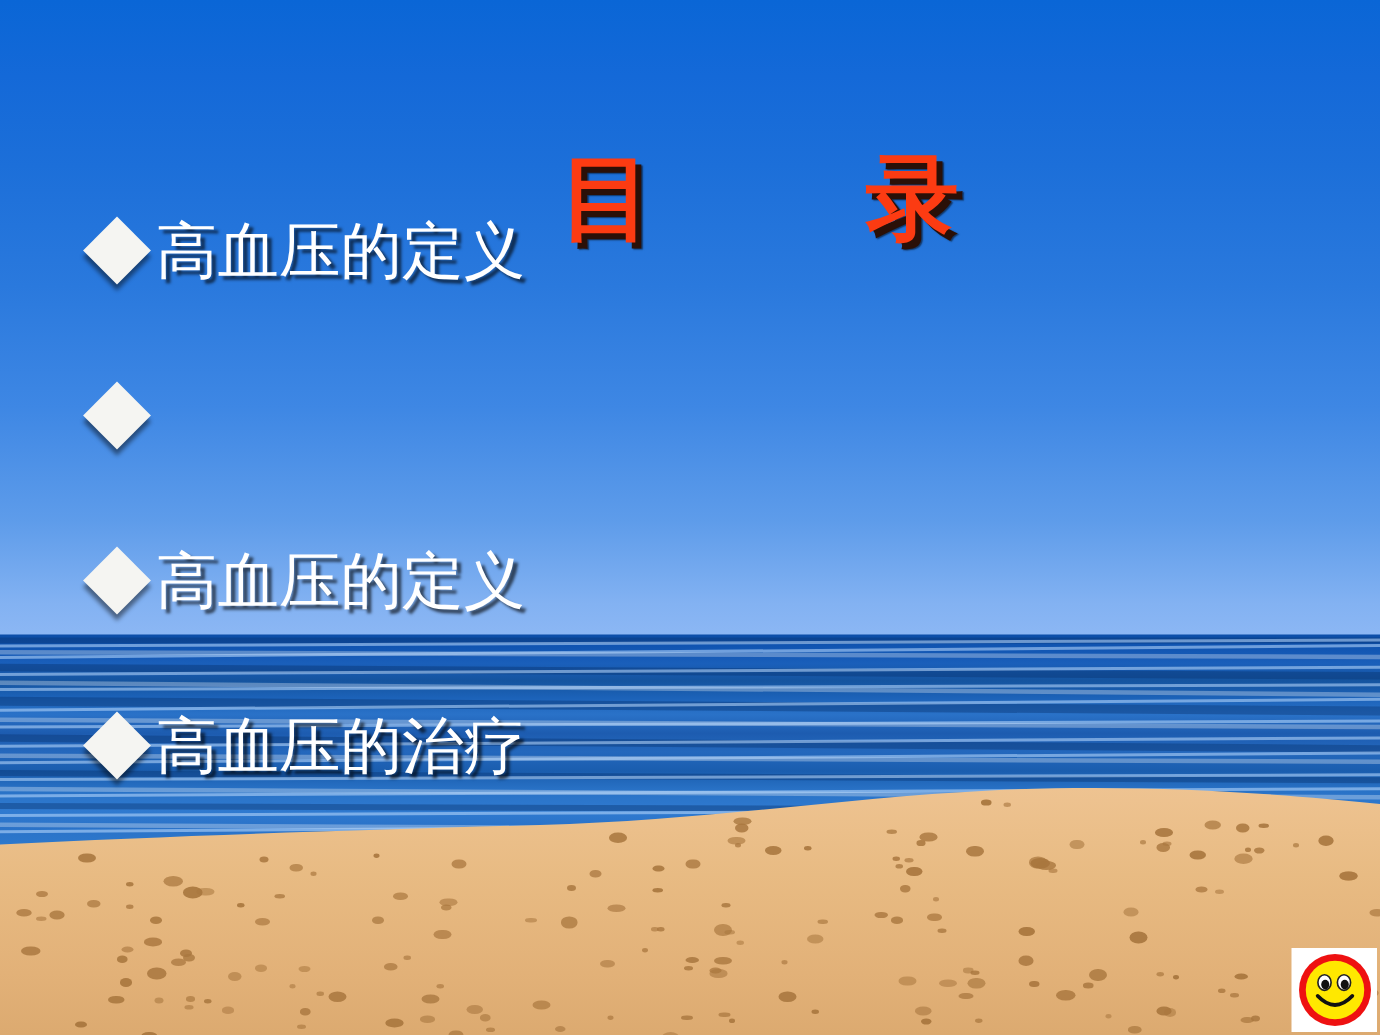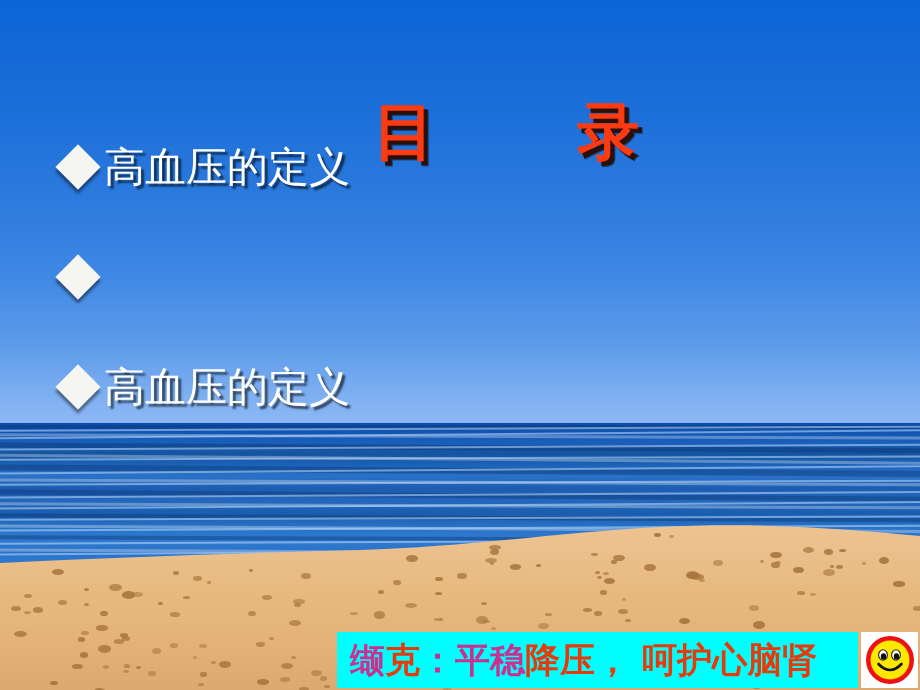--- a/index.html
+++ b/index.html
@@ -397,26 +397,27 @@
 
     <div class="bullet">
       <span class="dia"></span>
     </div>
 
     <div class="bullet">
       <span class="dia"></span>
       <span class="btxt">高血压的定义</span>
     </div>
 
+    <div class="bullet">
+      <span class="dia"></span>
+      <span class="btxt">高血压的治疗</span>
+    </div>
 
   </div>
 
-  <div class="banner">
-    <div class="banner-text" id="bannertext"><span style="color: rgb(204, 47, 143);">缬</span><span style="color: rgb(232, 57, 11);">克</span><span style="color: rgb(204, 47, 143);">：平稳</span><span style="color: rgb(232, 57, 11);">降压，</span><span style="color: rgb(204, 47, 143);"> </span><span style="color: rgb(232, 57, 11);">呵护心脑肾</span></div>
-  </div>
 
   <div class="smiley-box">
     <svg width="52" height="52" viewBox="0 0 52 52">
       <circle cx="26" cy="26" r="24" fill="#ee1111"></circle>
       <circle cx="26" cy="26" r="19.5" fill="#ffe800"></circle>
       <ellipse cx="19" cy="21" rx="4.4" ry="5.2" fill="#ffffff" stroke="#222" stroke-width="1.1"></ellipse>
       <ellipse cx="32" cy="21" rx="4.4" ry="5.2" fill="#ffffff" stroke="#222" stroke-width="1.1"></ellipse>
       <ellipse cx="19.5" cy="22.4" rx="2.7" ry="3.2" fill="#111111"></ellipse>
       <ellipse cx="32.5" cy="22.4" rx="2.7" ry="3.2" fill="#111111"></ellipse>
       <path d="M14.5,30 Q26,42 37.5,30" fill="none" stroke="#111111" stroke-width="2.6" stroke-linecap="round"></path>

